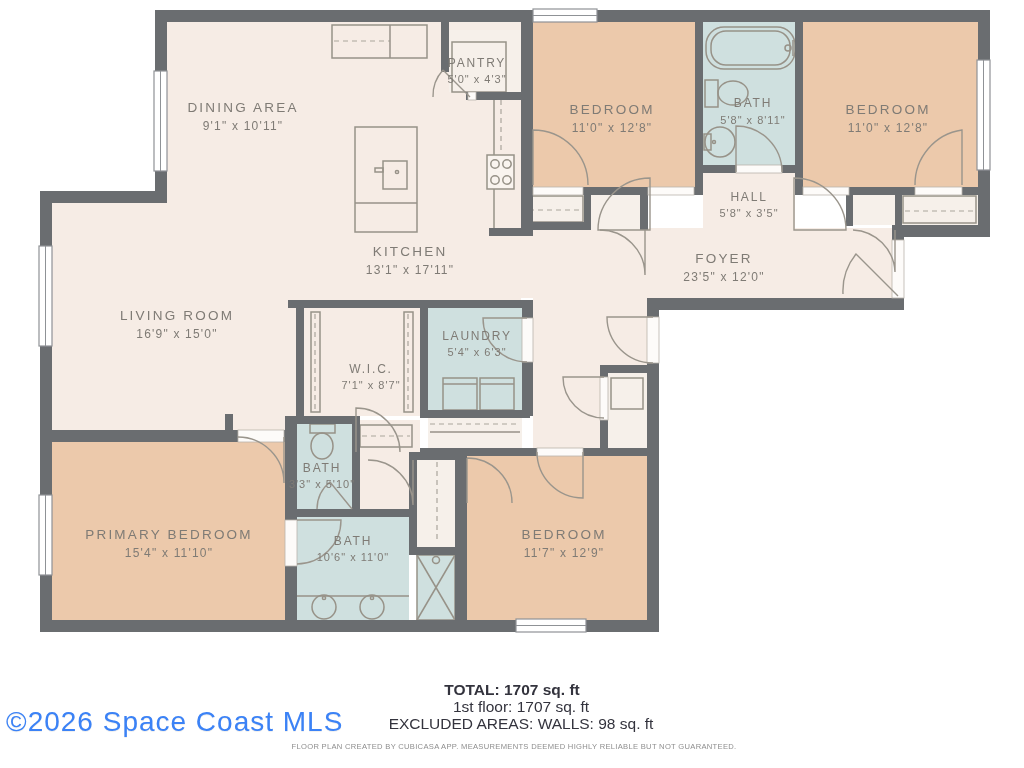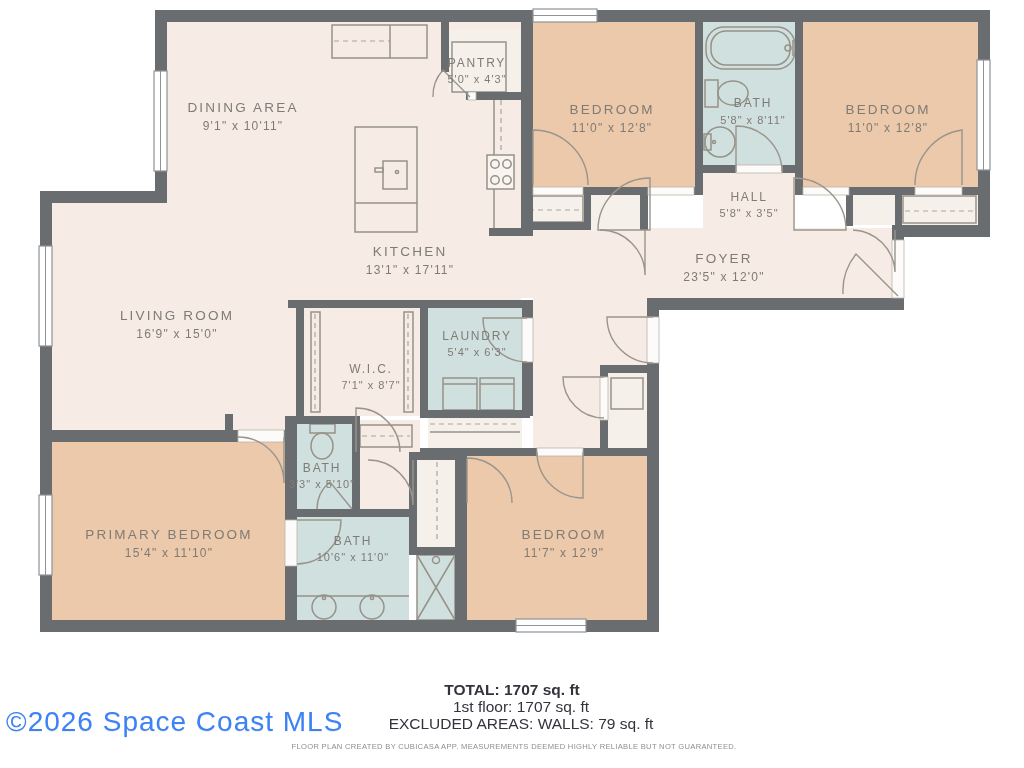--- a/index.html
+++ b/index.html
@@ -295,17 +295,17 @@
     <text class="rd" x="169" y="557">15'4" x 11'10"</text>
 
     <text class="rn" x="564" y="539">BEDROOM</text>
     <text class="rd" x="564" y="557">11'7" x 12'9"</text>
   </g>
 </svg>
 
   <div id="footer">
     <div class="t">TOTAL: 1707 sq. ft</div>
     <div class="l">1st floor: 1707 sq. ft</div>
-    <div class="l">EXCLUDED AREAS: WALLS: 79 sq. ft</div>
+    <div class="l">EXCLUDED AREAS: WALLS: 98 sq. ft</div>
   </div>
   <div id="disclaimer">FLOOR PLAN CREATED BY CUBICASA APP. MEASUREMENTS DEEMED HIGHLY RELIABLE BUT NOT GUARANTEED.</div>
   <div id="watermark">©2026 Space Coast MLS</div>
 </div>
 
 </body></html>

